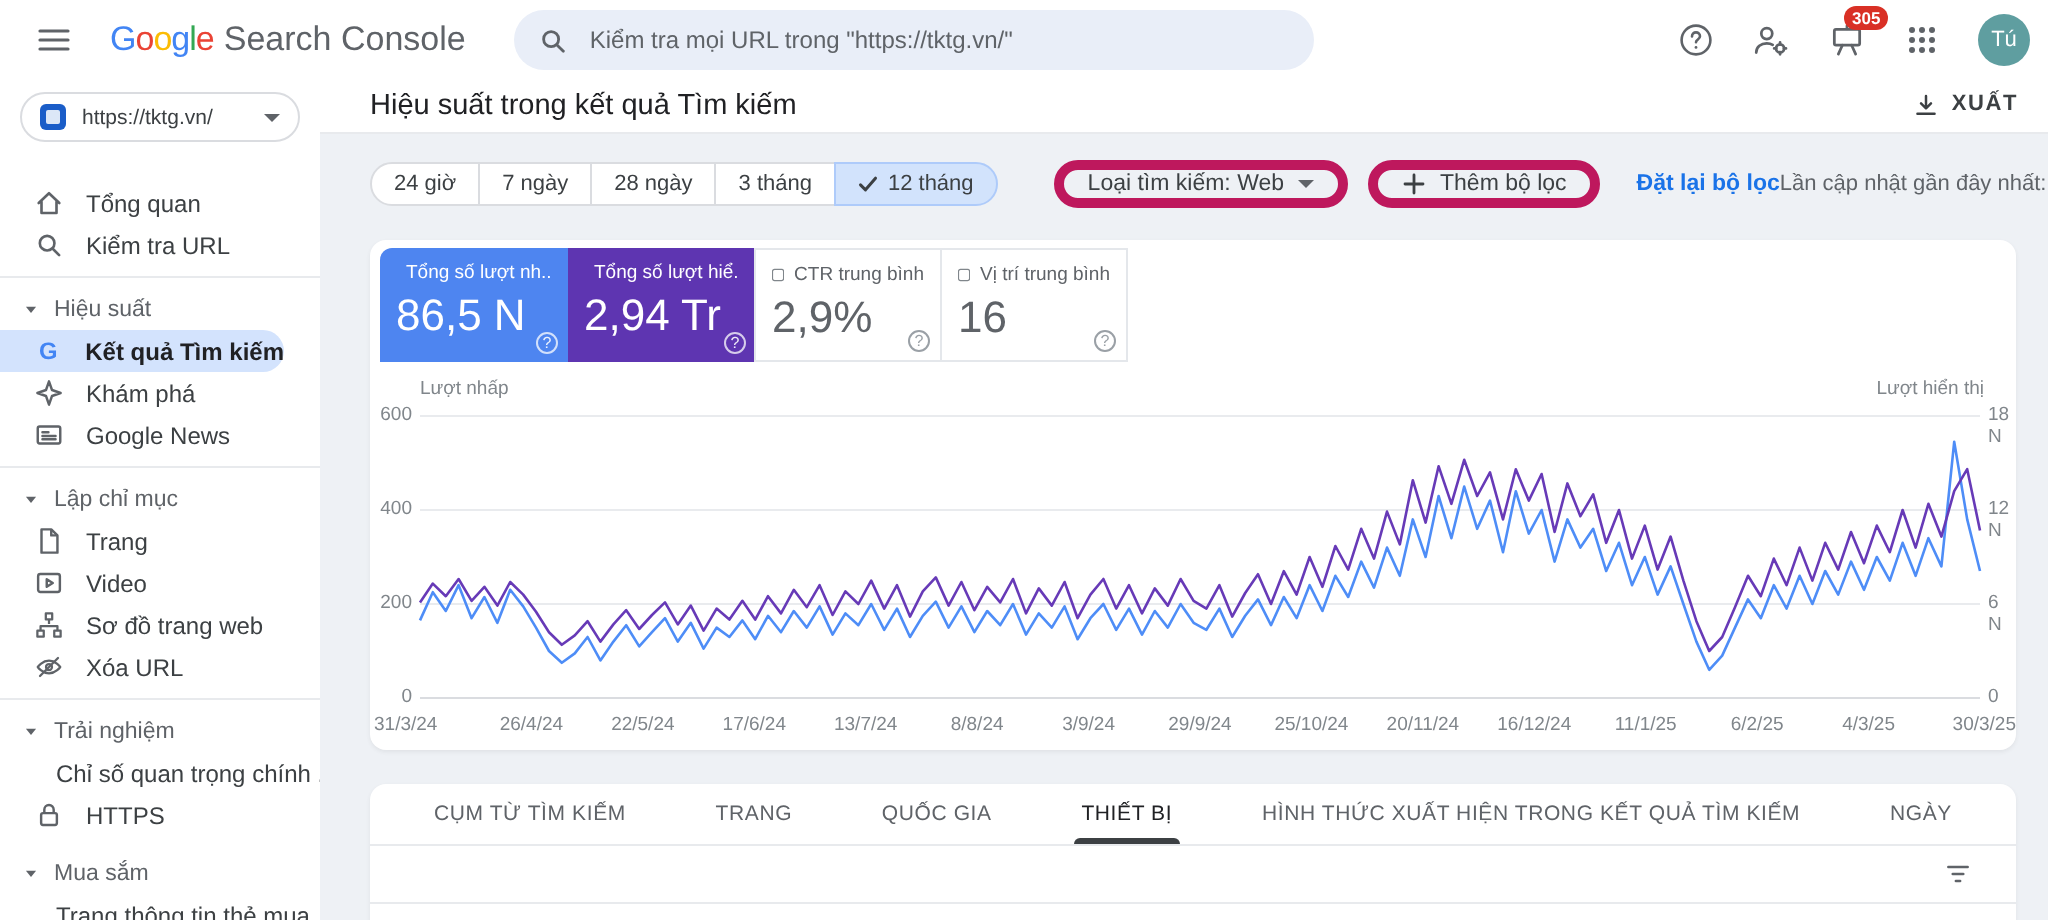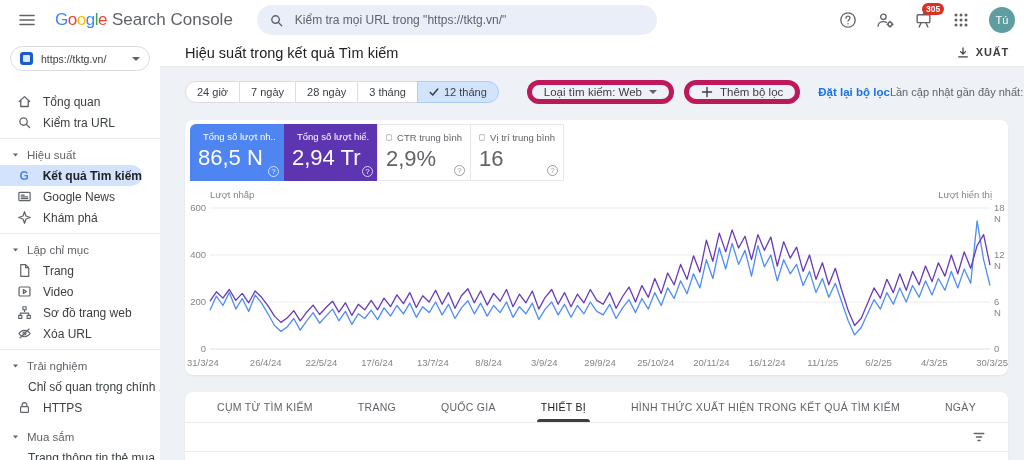--- a/index.html
+++ b/index.html
@@ -185,31 +185,31 @@
           </svg>
         <span>Hiệu suất</span>
       </div>
       <div class="nav-item sel">
         <svg width="15" height="15" viewBox="0 0 16 16">
             <text x="2.8" y="12.5" font-size="13" font-weight="bold" fill="#4285F4" font-family="Liberation Sans, sans-serif">G</text>
           </svg>
         <span>Kết quả Tìm kiếm</span>
       </div>
       <div class="nav-item">
+        <svg width="15" height="15" viewBox="0 0 16 16" fill="none" stroke="#5f6368" stroke-width="1.3" stroke-linejoin="round">
+            <path d="M8 1.8 9.6 6.4 14.2 8 9.6 9.6 8 14.2 6.4 9.6 1.8 8 6.4 6.4Z"></path>
+          </svg>
+        <span>Khám phá</span>
+      </div>
+      <div class="nav-item">
         <svg width="15" height="15" viewBox="0 0 16 16" fill="none" stroke="#5f6368" stroke-width="1.3">
             <rect x="2" y="3.5" width="12" height="9" rx="1"></rect>
             <path d="M4.5 6.5h3.2M4.5 8.5h7M4.5 10.3h7" stroke-linecap="round"></path>
           </svg>
         <span>Google News</span>
-      </div>
-      <div class="nav-item">
-        <svg width="15" height="15" viewBox="0 0 16 16" fill="none" stroke="#5f6368" stroke-width="1.3" stroke-linejoin="round">
-            <path d="M8 1.8 9.6 6.4 14.2 8 9.6 9.6 8 14.2 6.4 9.6 1.8 8 6.4 6.4Z"></path>
-          </svg>
-        <span>Khám phá</span>
       </div>
       <div class="sdiv"></div>
       <div class="nav-head">
         <svg width="9" height="9" viewBox="0 0 16 16">
             <path d="M3.5 6h9L8 11.5Z" fill="#5f6368"></path>
           </svg>
         <span>Lập chỉ mục</span>
       </div>
       <div class="nav-item">
         <svg width="15" height="15" viewBox="0 0 16 16" fill="none" stroke="#5f6368" stroke-width="1.3" stroke-linejoin="round">

